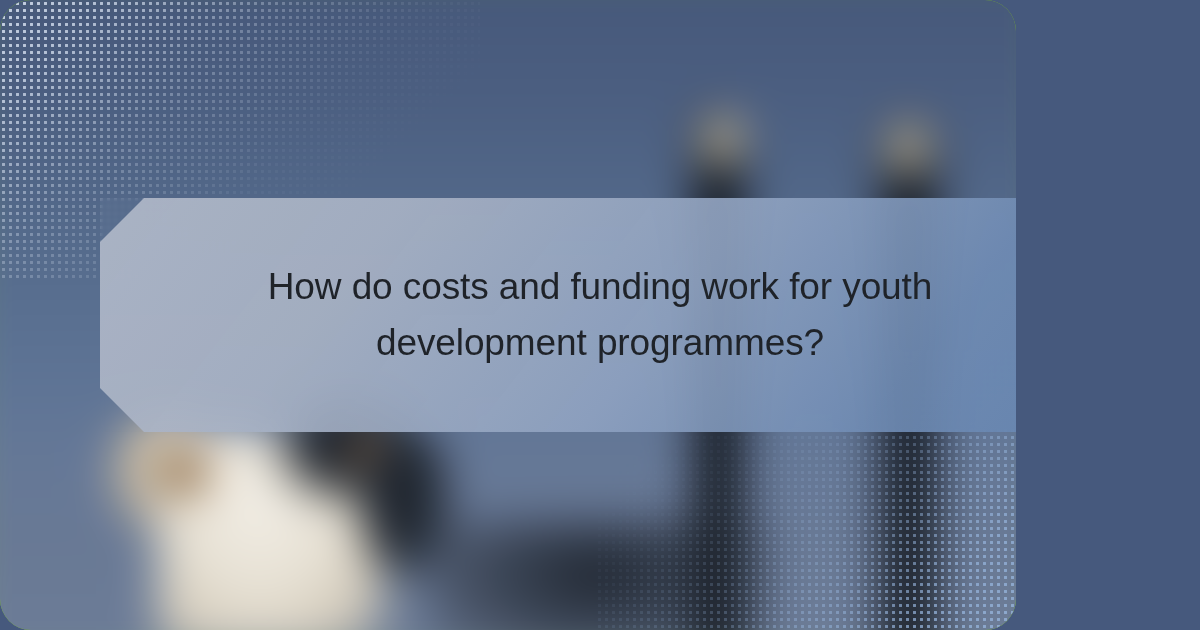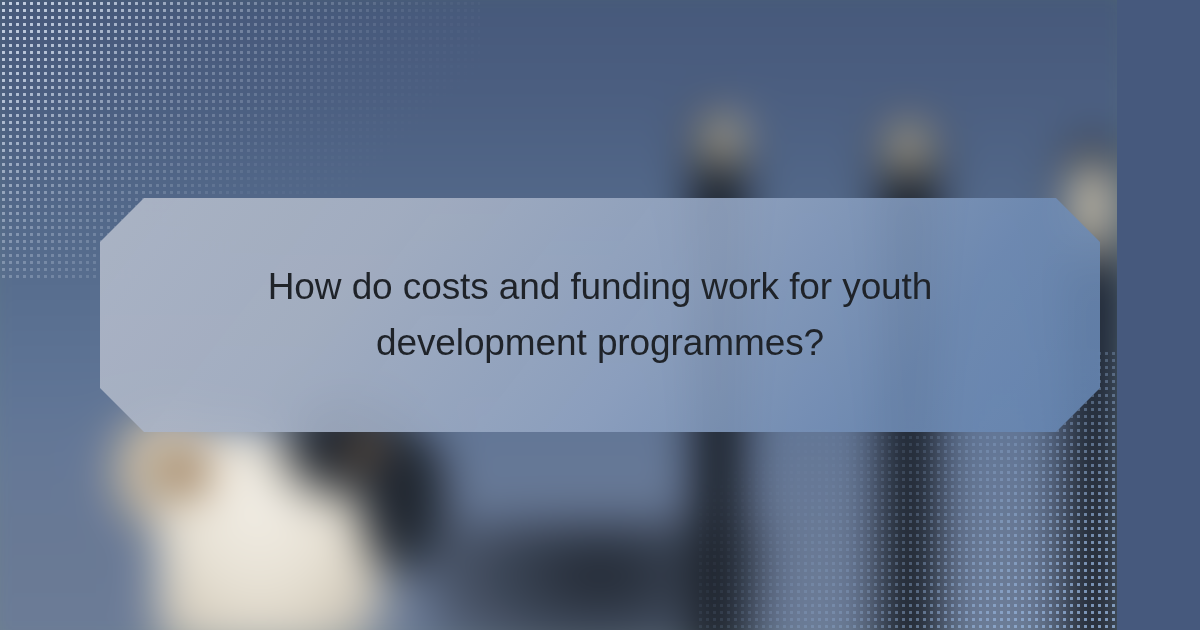--- a/index.html
+++ b/index.html
@@ -6,23 +6,24 @@
 
   html, body {
     width:1200px; height:630px;
     overflow:hidden;
     background:#46597d;
     font-family:"Liberation Sans", sans-serif;
   }
 
   #stage {
     position:relative;
-    width:1117px; height:630px;
+    width:1016px; height:630px;
     overflow:hidden;
     background:#84cc16;
+    border-radius:31px;
   }
 
   
   .photo {
     position:absolute; inset:-40px;
     filter: blur(22px) saturate(0.95);
   }
 
   
   .sky {

